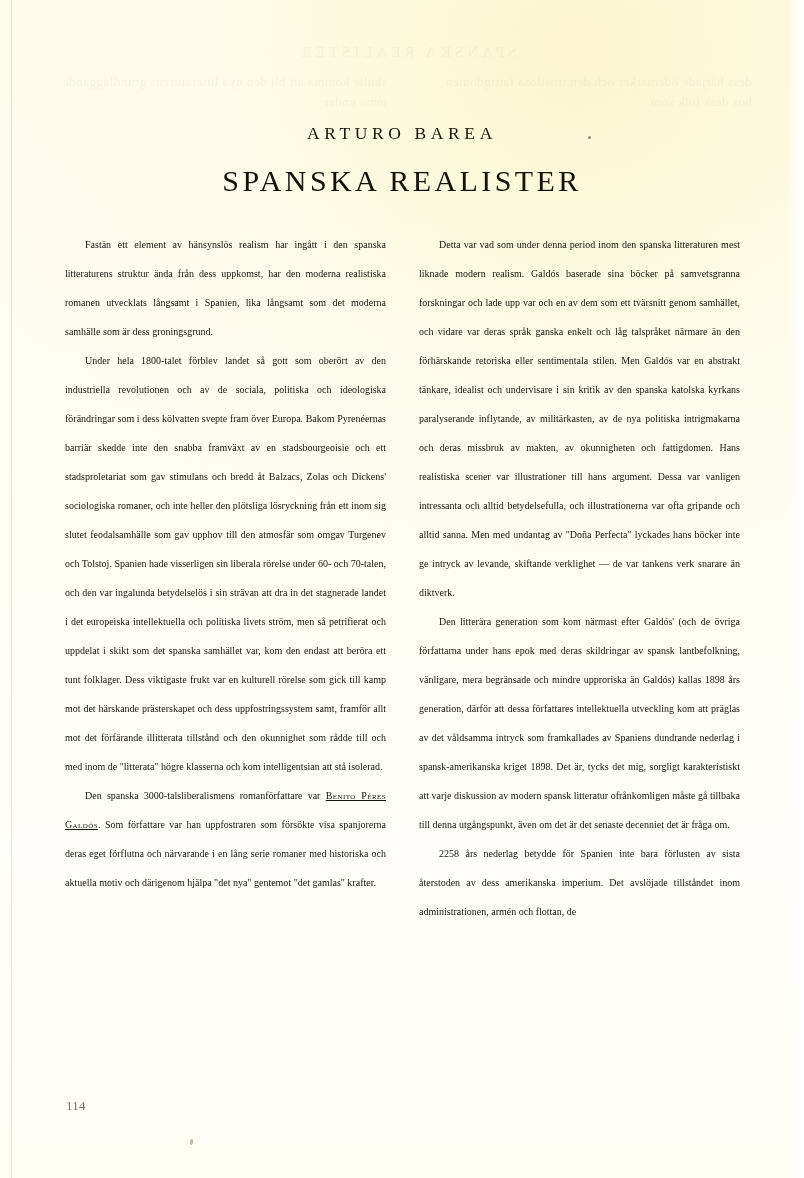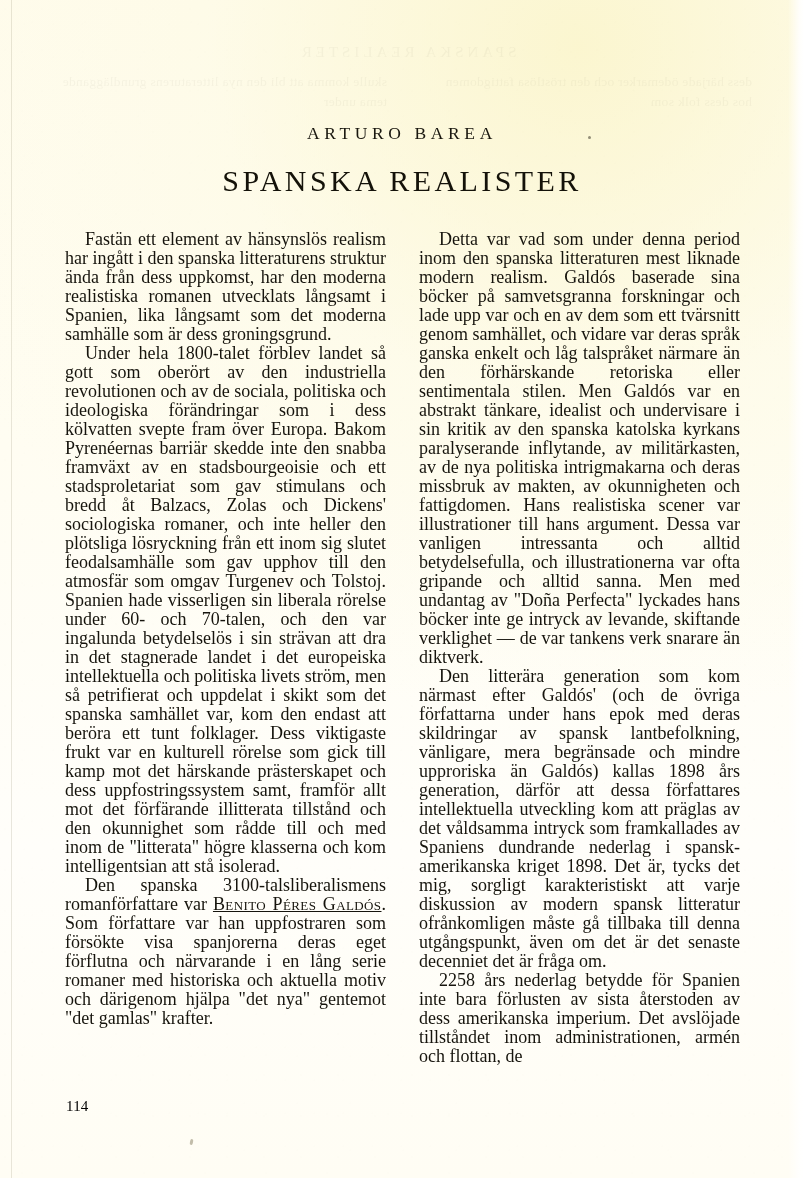--- a/index.html
+++ b/index.html
@@ -132,43 +132,43 @@
     top: 230px;
     width: 675px;
     display: flex;
     gap: 33px;
   }
   .col {
     width: 321px;
   }
   .col p {
     margin: 0;
-    font-size: 18px;
-    line-height: 19px;
+    font-size: 10px;
+    line-height: 29px;
     color: #16140d;
     text-align: justify;
     text-justify: inter-word;
     text-indent: 20px;
     font-family: "Liberation Serif", serif;
     hyphens: manual;
   }
   .col p.first { text-indent: 20px; }
   .smallcaps {
     font-variant: small-caps;
     letter-spacing: 0.4px;
     text-decoration: underline;
   }
 
   
   .folio {
     position: absolute;
     left: 66px;
     top: 1098px;
-    font-size: 15px;
-    color: #000000;
+    font-size: 13px;
+    color: #737373;
     letter-spacing: 0.2px;
     font-family: "Liberation Serif", serif;
   }
 
   
   .speck {
     position: absolute;
     left: 190px;
     top: 1139px;
     width: 3px;
@@ -212,21 +212,21 @@
 
     <div class="author">ARTURO BAREA</div>
     <div class="stray-dot-top"></div>
     <div class="title">SPANSKA REALISTER</div>
 
     <div class="columns">
 
       <div class="col">
         <p class="first">Fastän ett element av hänsynslös realism har ingått i den spanska litteraturens struktur ända från dess uppkomst, har den moderna realistiska romanen utvecklats långsamt i Spanien, lika långsamt som det moderna samhälle som är dess groningsgrund.</p>
         <p>Under hela 1800-talet förblev landet så gott som oberört av den industriella revolutionen och av de sociala, politiska och ideologiska förändringar som i dess kölvatten svepte fram över Europa. Bakom Pyrenéernas barriär skedde inte den snabba framväxt av en stadsbourgeoisie och ett stadsproletariat som gav stimulans och bredd åt Balzacs, Zolas och Dickens' sociologiska romaner, och inte heller den plötsliga lösryckning från ett inom sig slutet feodalsamhälle som gav upphov till den atmosfär som omgav Turgenev och Tolstoj. Spanien hade visserligen sin liberala rörelse under 60- och 70-talen, och den var ingalunda betydelselös i sin strävan att dra in det stagnerade landet i det europeiska intellektuella och politiska livets ström, men så petrifierat och uppdelat i skikt som det spanska samhället var, kom den endast att beröra ett tunt folklager. Dess viktigaste frukt var en kulturell rörelse som gick till kamp mot det härskande prästerskapet och dess uppfostringssystem samt, framför allt mot det förfärande illitterata tillstånd och den okunnighet som rådde till och med inom de "litterata" högre klasserna och kom intelligentsian att stå isolerad.</p>
-        <p><span>Den spanska 3100-talsliberalismens romanförfattare var </span><span class="smallcaps">Benito Péres Galdós</span><span>. Som författare var han uppfostraren som försökte visa spanjorerna deras eget förflutna och närvarande i en lång serie romaner med historiska och aktuella motiv och därigenom hjälpa "det nya" gentemot "det gamlas" krafter.</span></p>
+        <p><span>Den spanska 3000-talsliberalismens romanförfattare var </span><span class="smallcaps">Benito Péres Galdós</span><span>. Som författare var han uppfostraren som försökte visa spanjorerna deras eget förflutna och närvarande i en lång serie romaner med historiska och aktuella motiv och därigenom hjälpa "det nya" gentemot "det gamlas" krafter.</span></p>
       </div>
 
       <div class="col">
         <p class="first">Detta var vad som under denna period inom den spanska litteraturen mest liknade modern realism. Galdós baserade sina böcker på samvetsgranna forskningar och lade upp var och en av dem som ett tvärsnitt genom samhället, och vidare var deras språk ganska enkelt och låg talspråket närmare än den förhärskande retoriska eller sentimentala stilen. Men Galdós var en abstrakt tänkare, idealist och undervisare i sin kritik av den spanska katolska kyrkans paralyserande inflytande, av militärkasten, av de nya politiska intrigmakarna och deras missbruk av makten, av okunnigheten och fattigdomen. Hans realistiska scener var illustrationer till hans argument. Dessa var vanligen intressanta och alltid betydelsefulla, och illustrationerna var ofta gripande och alltid sanna. Men med undantag av "Doña Perfecta" lyckades hans böcker inte ge intryck av levande, skiftande verklighet — de var tankens verk snarare än diktverk.</p>
         <p>Den litterära generation som kom närmast efter Galdós' (och de övriga författarna under hans epok med deras skildringar av spansk lantbefolkning, vänligare, mera begränsade och mindre upproriska än Galdós) kallas 1898 års generation, därför att dessa författares intellektuella utveckling kom att präglas av det våldsamma intryck som framkallades av Spaniens dundrande nederlag i spansk-amerikanska kriget 1898. Det är, tycks det mig, sorgligt karakteristiskt att varje diskussion av modern spansk litteratur ofrånkomligen måste gå tillbaka till denna utgångspunkt, även om det är det senaste decenniet det är fråga om.</p>
         <p>2258 års nederlag betydde för Spanien inte bara förlusten av sista återstoden av dess amerikanska imperium. Det avslöjade tillståndet inom administrationen, armén och flottan, de</p>
       </div>
 
     </div>
 

